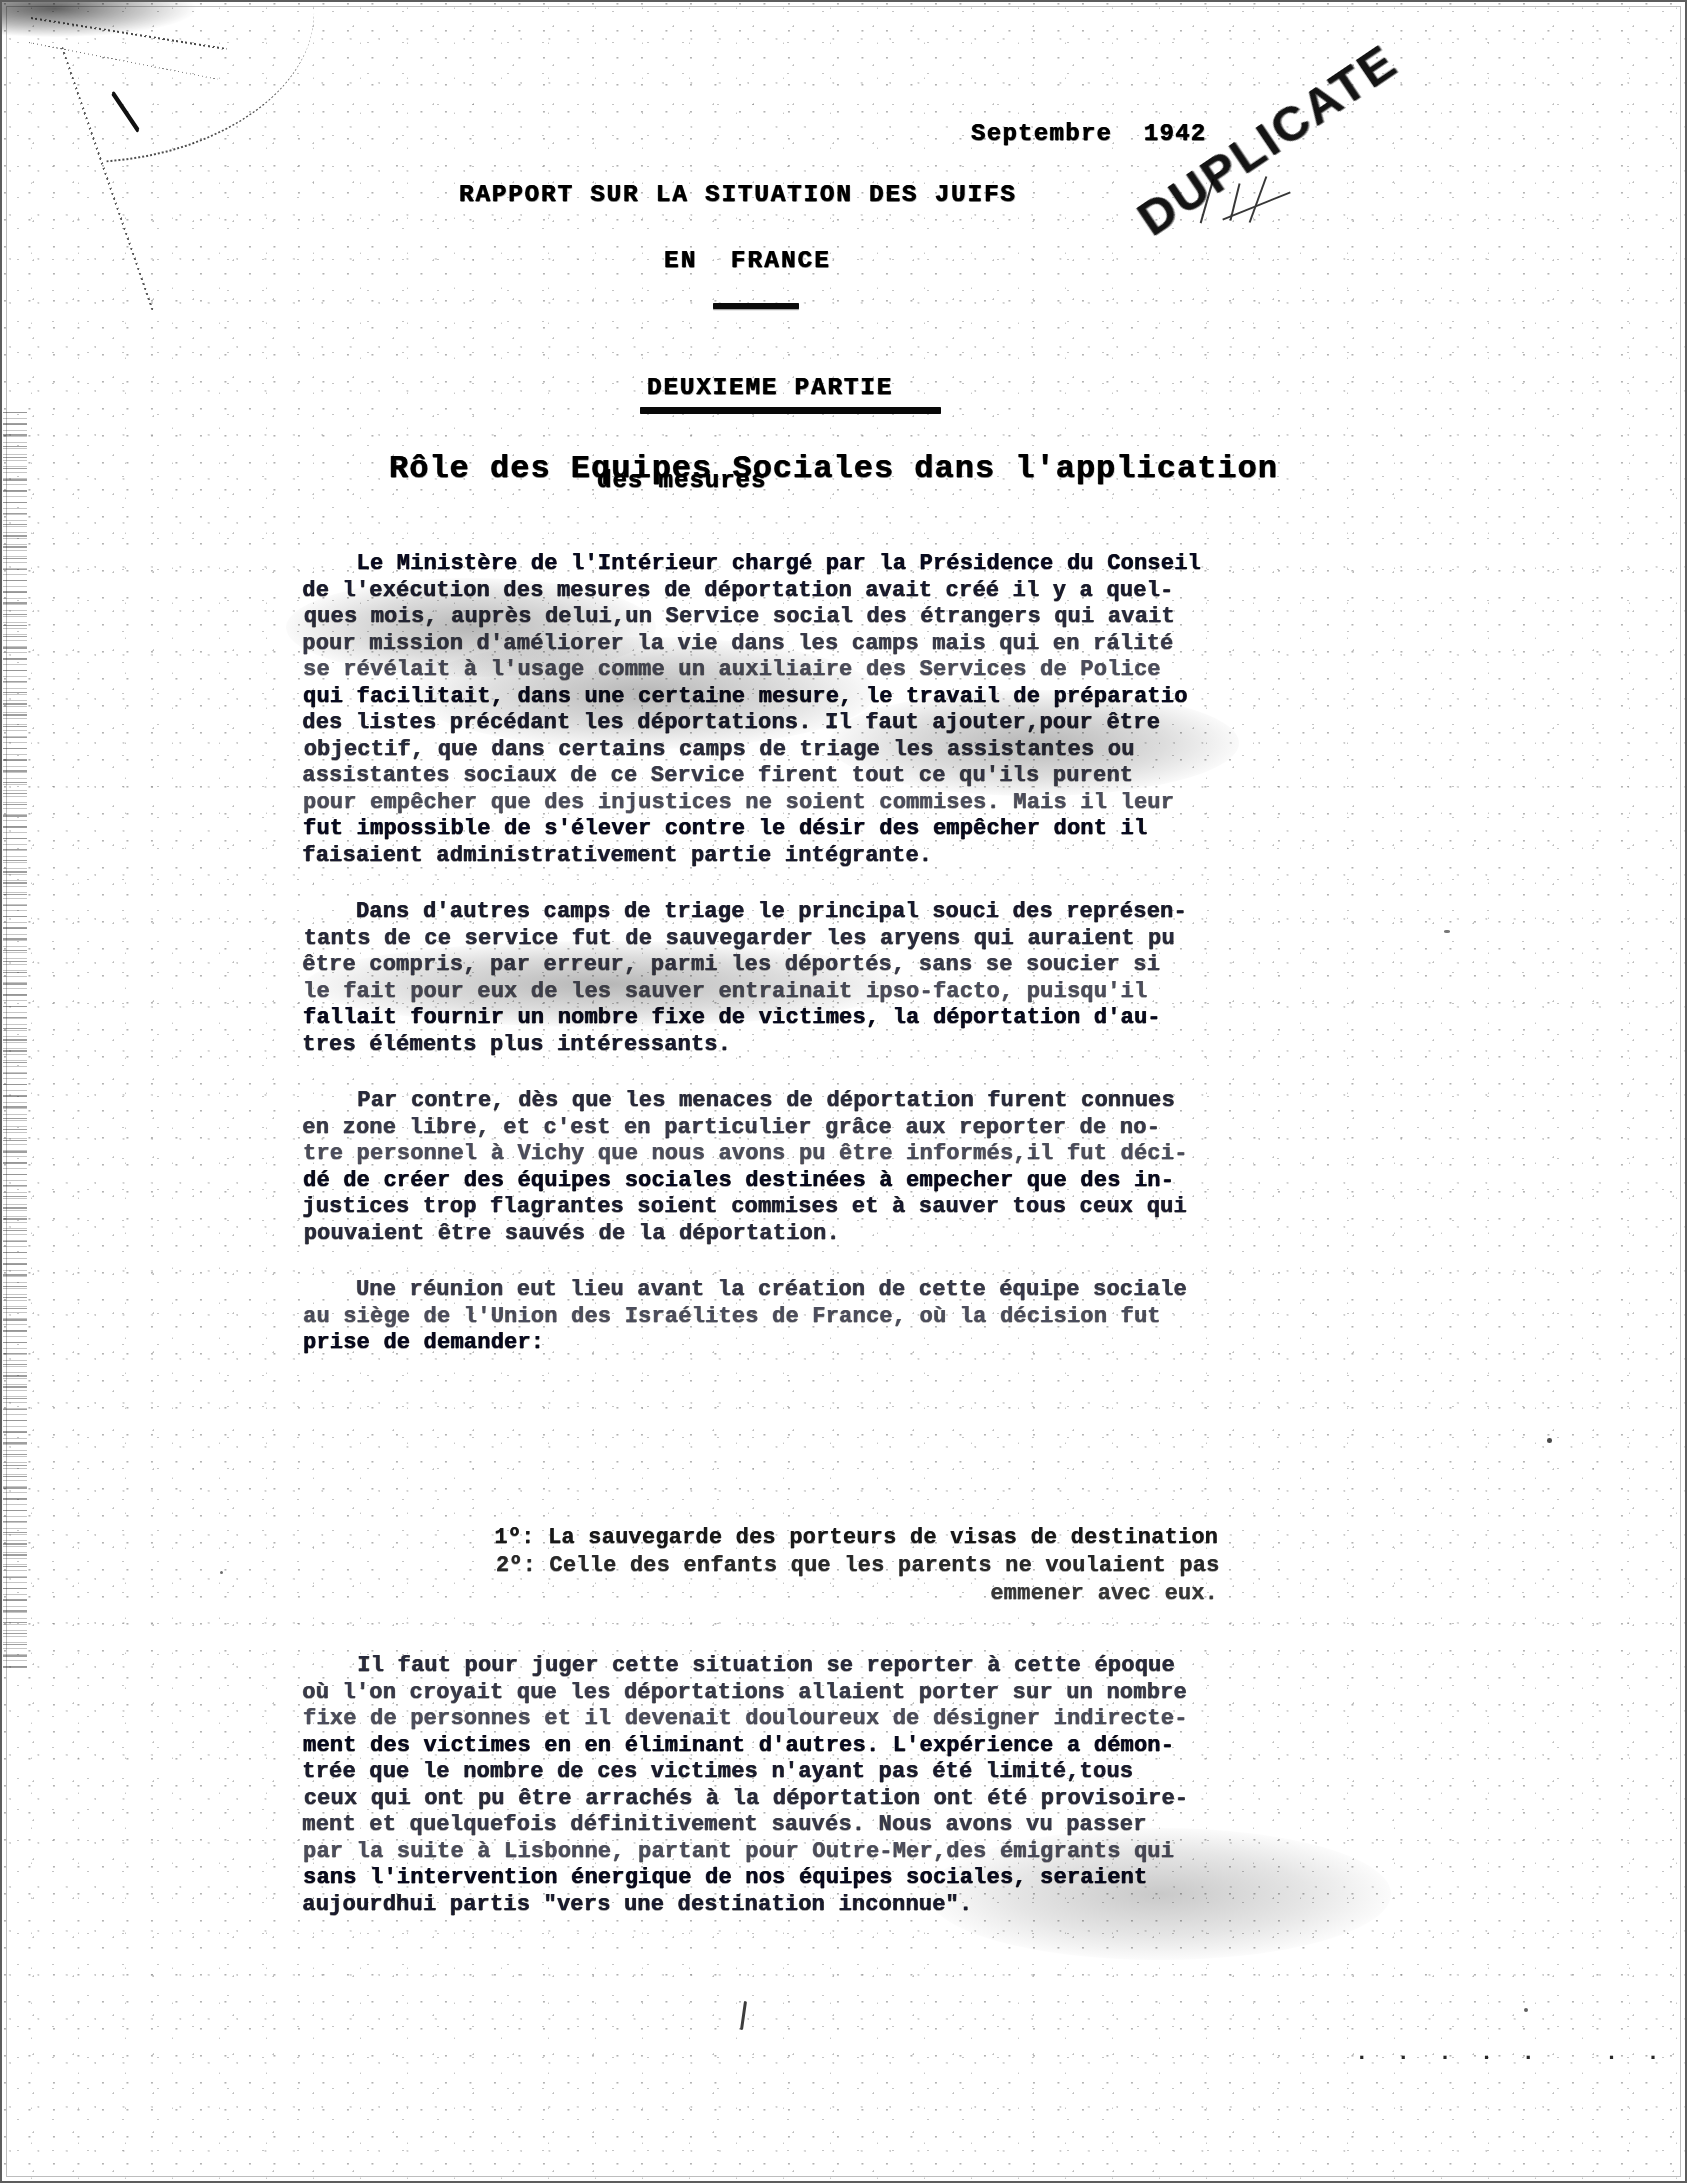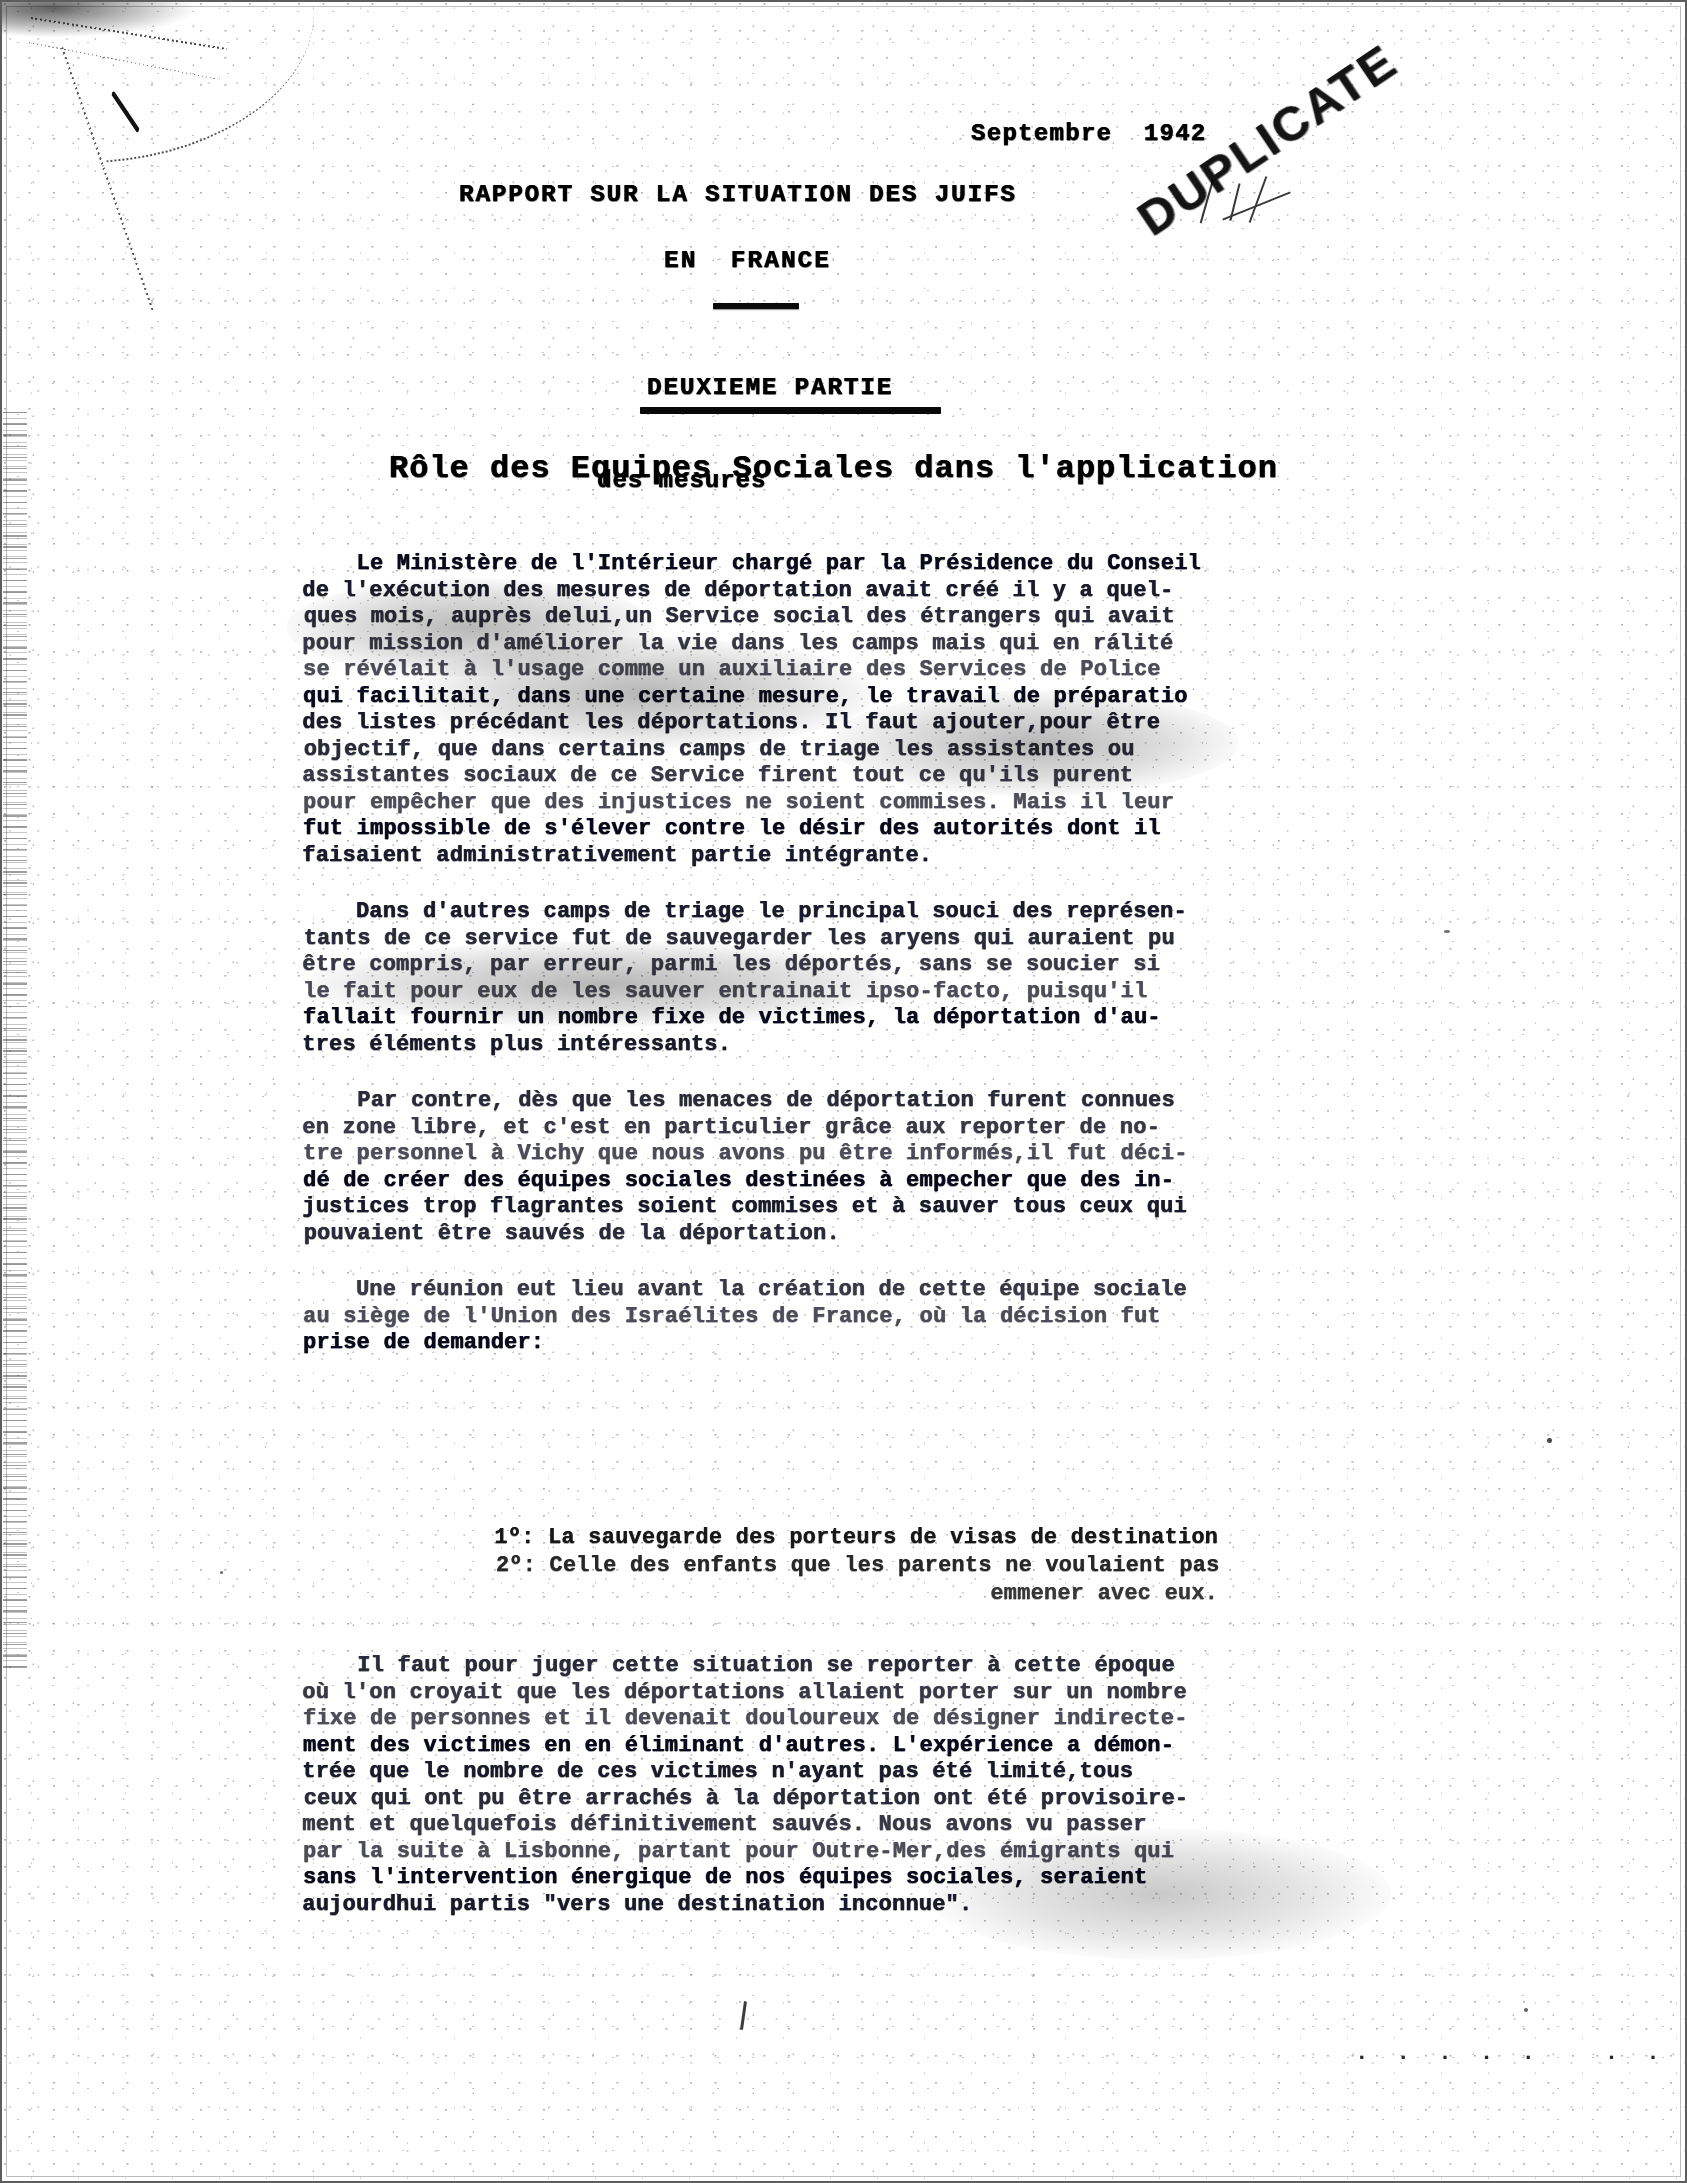--- a/index.html
+++ b/index.html
@@ -229,21 +229,21 @@
         <span class="line l-o1">    Le Ministère de l'Intérieur chargé par la Présidence du Conseil</span>
         <span class="line l-o2">de l'exécution des mesures de déportation avait créé il y a quel-</span>
         <span class="line l-o3">ques mois, auprès delui,un Service social des étrangers qui avait</span>
         <span class="line l-o4">pour mission d'améliorer la vie dans les camps mais qui en rálité</span>
         <span class="line l-o5">se révélait à l'usage comme un auxiliaire des Services de Police</span>
         <span class="line l-o1">qui facilitait, dans une certaine mesure, le travail de préparatio</span>
         <span class="line l-o2">des listes précédant les déportations. Il faut ajouter,pour être</span>
         <span class="line l-o3">objectif, que dans certains camps de triage les assistantes ou</span>
         <span class="line l-o4">assistantes sociaux de ce Service firent tout ce qu'ils purent</span>
         <span class="line l-o5">pour empêcher que des injustices ne soient commises. Mais il leur</span>
-        <span class="line l-o1">fut impossible de s'élever contre le désir des autorités dont il</span>
+        <span class="line l-o1">fut impossible de s'élever contre le désir des empêcher dont il</span>
         <span class="line l-o2">faisaient administrativement partie intégrante.</span>
       </div>
     <div class="para" id="p2">
         <span class="line l-o2">    Dans d'autres camps de triage le principal souci des représen-</span>
         <span class="line l-o3">tants de ce service fut de sauvegarder les aryens qui auraient pu</span>
         <span class="line l-o4">être compris, par erreur, parmi les déportés, sans se soucier si</span>
         <span class="line l-o5">le fait pour eux de les sauver entrainait ipso-facto, puisqu'il</span>
         <span class="line l-o1">fallait fournir un nombre fixe de victimes, la déportation d'au-</span>
         <span class="line l-o2">tres éléments plus intéressants.</span>
       </div>

